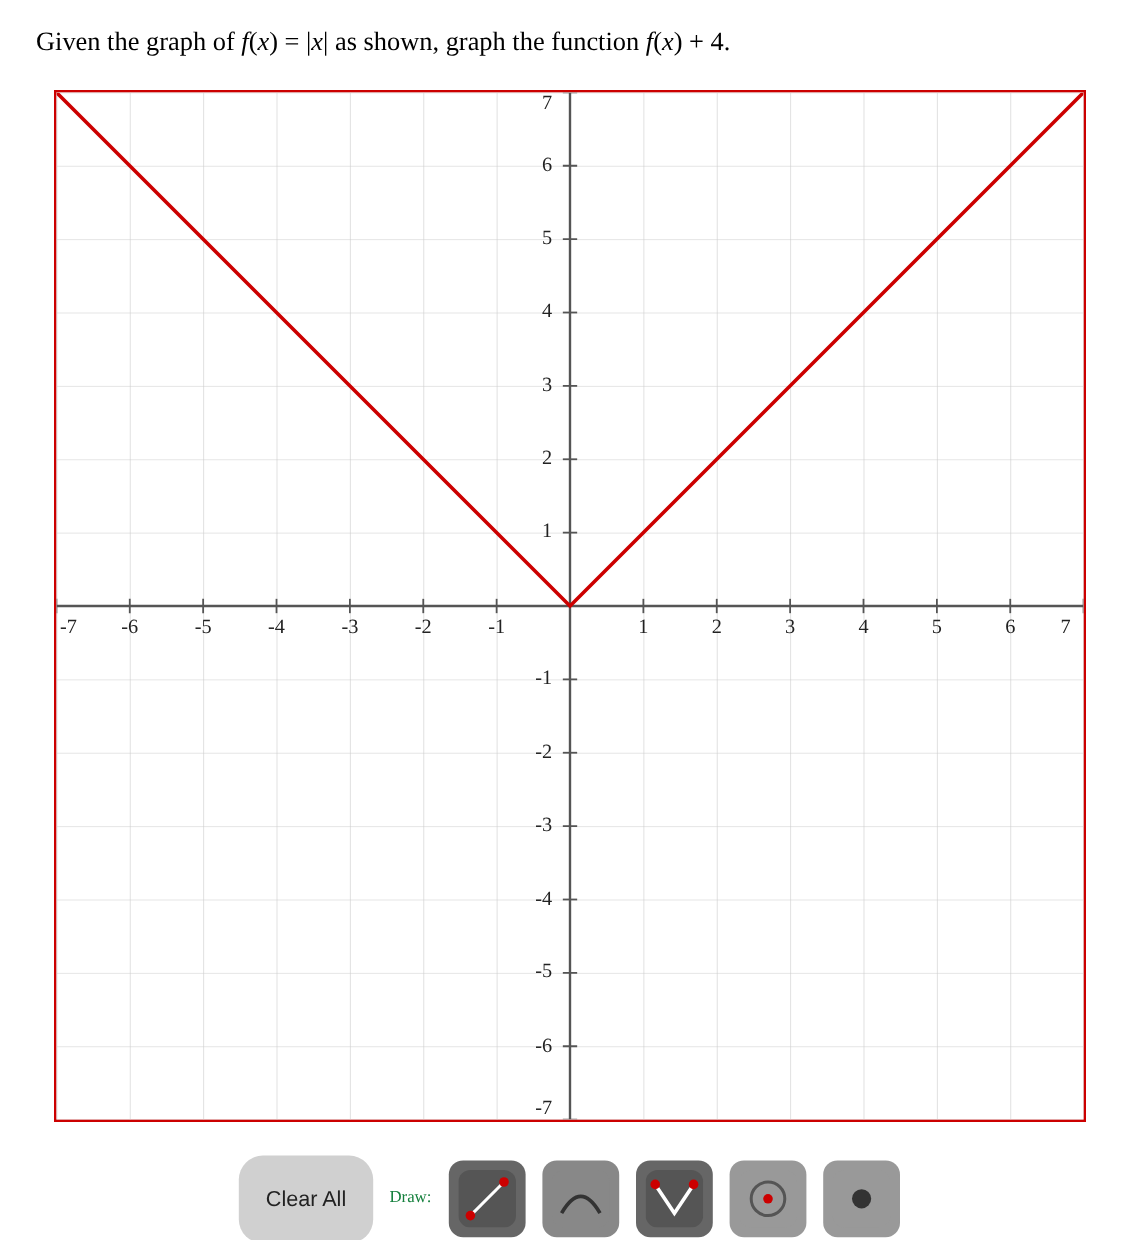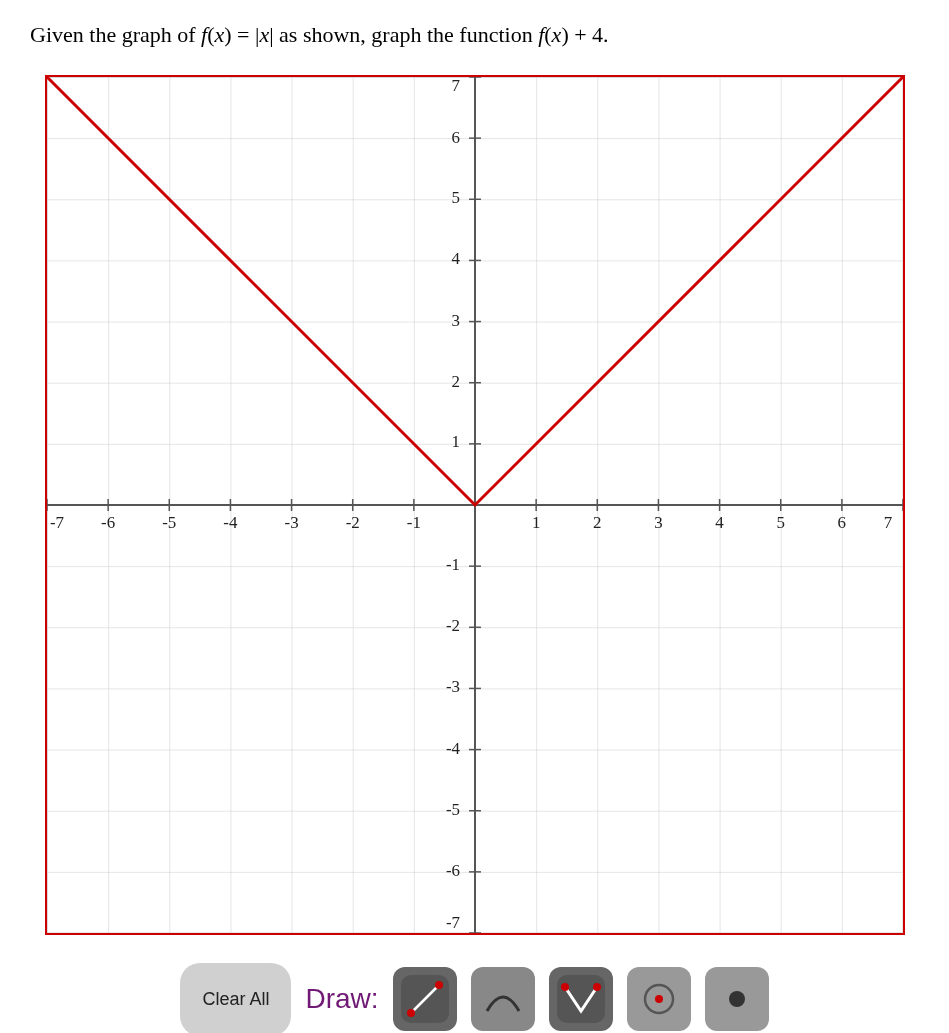--- a/index.html
+++ b/index.html
@@ -47,23 +47,23 @@
       border: none;
       border-radius: 20px;
       padding: 26px 22px;
       font-size: 18px;
       font-family: Arial, sans-serif;
       cursor: pointer;
       color: #222;
     }
 
     .draw-label {
-      font-size: 28px;
-      font-family: Liberation Sans, sans-serif;
-      color: #701a75;
+      font-size: 14px;
+      font-family: Liberation Serif, serif;
+      color: #15803d;
     }
 
     .tool-btn {
       width: 64px;
       height: 64px;
       border-radius: 12px;
       background: #888;
       border: none;
       cursor: pointer;
       display: flex;

